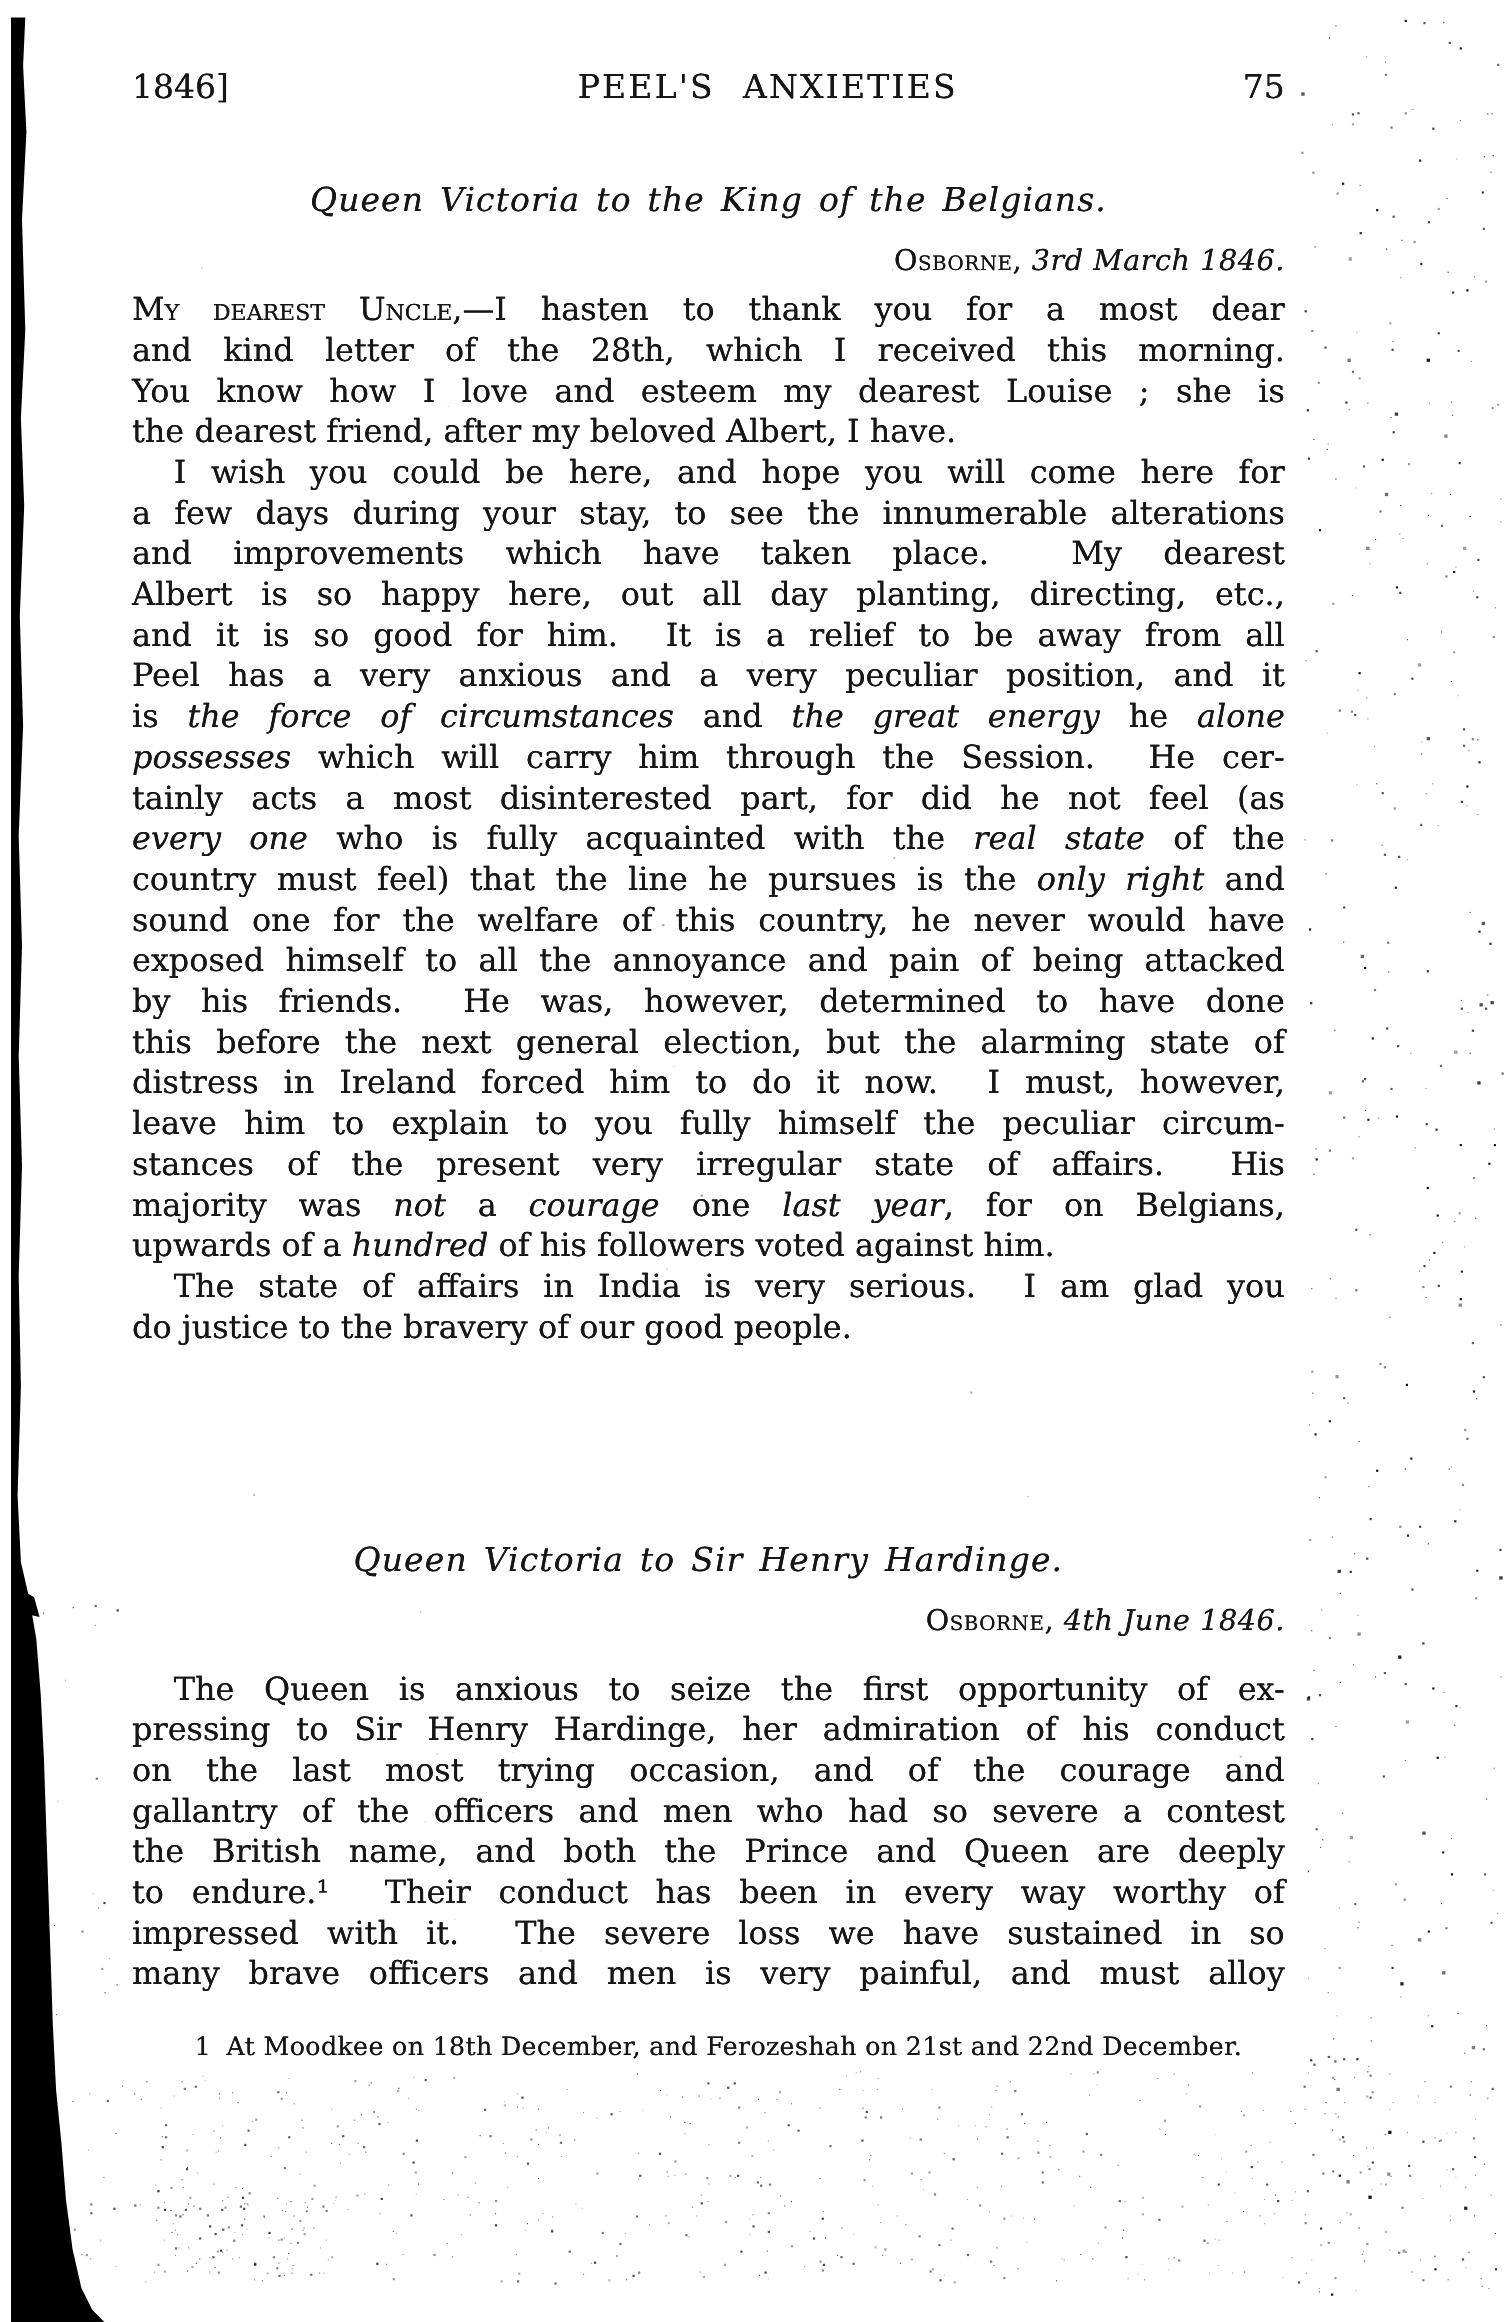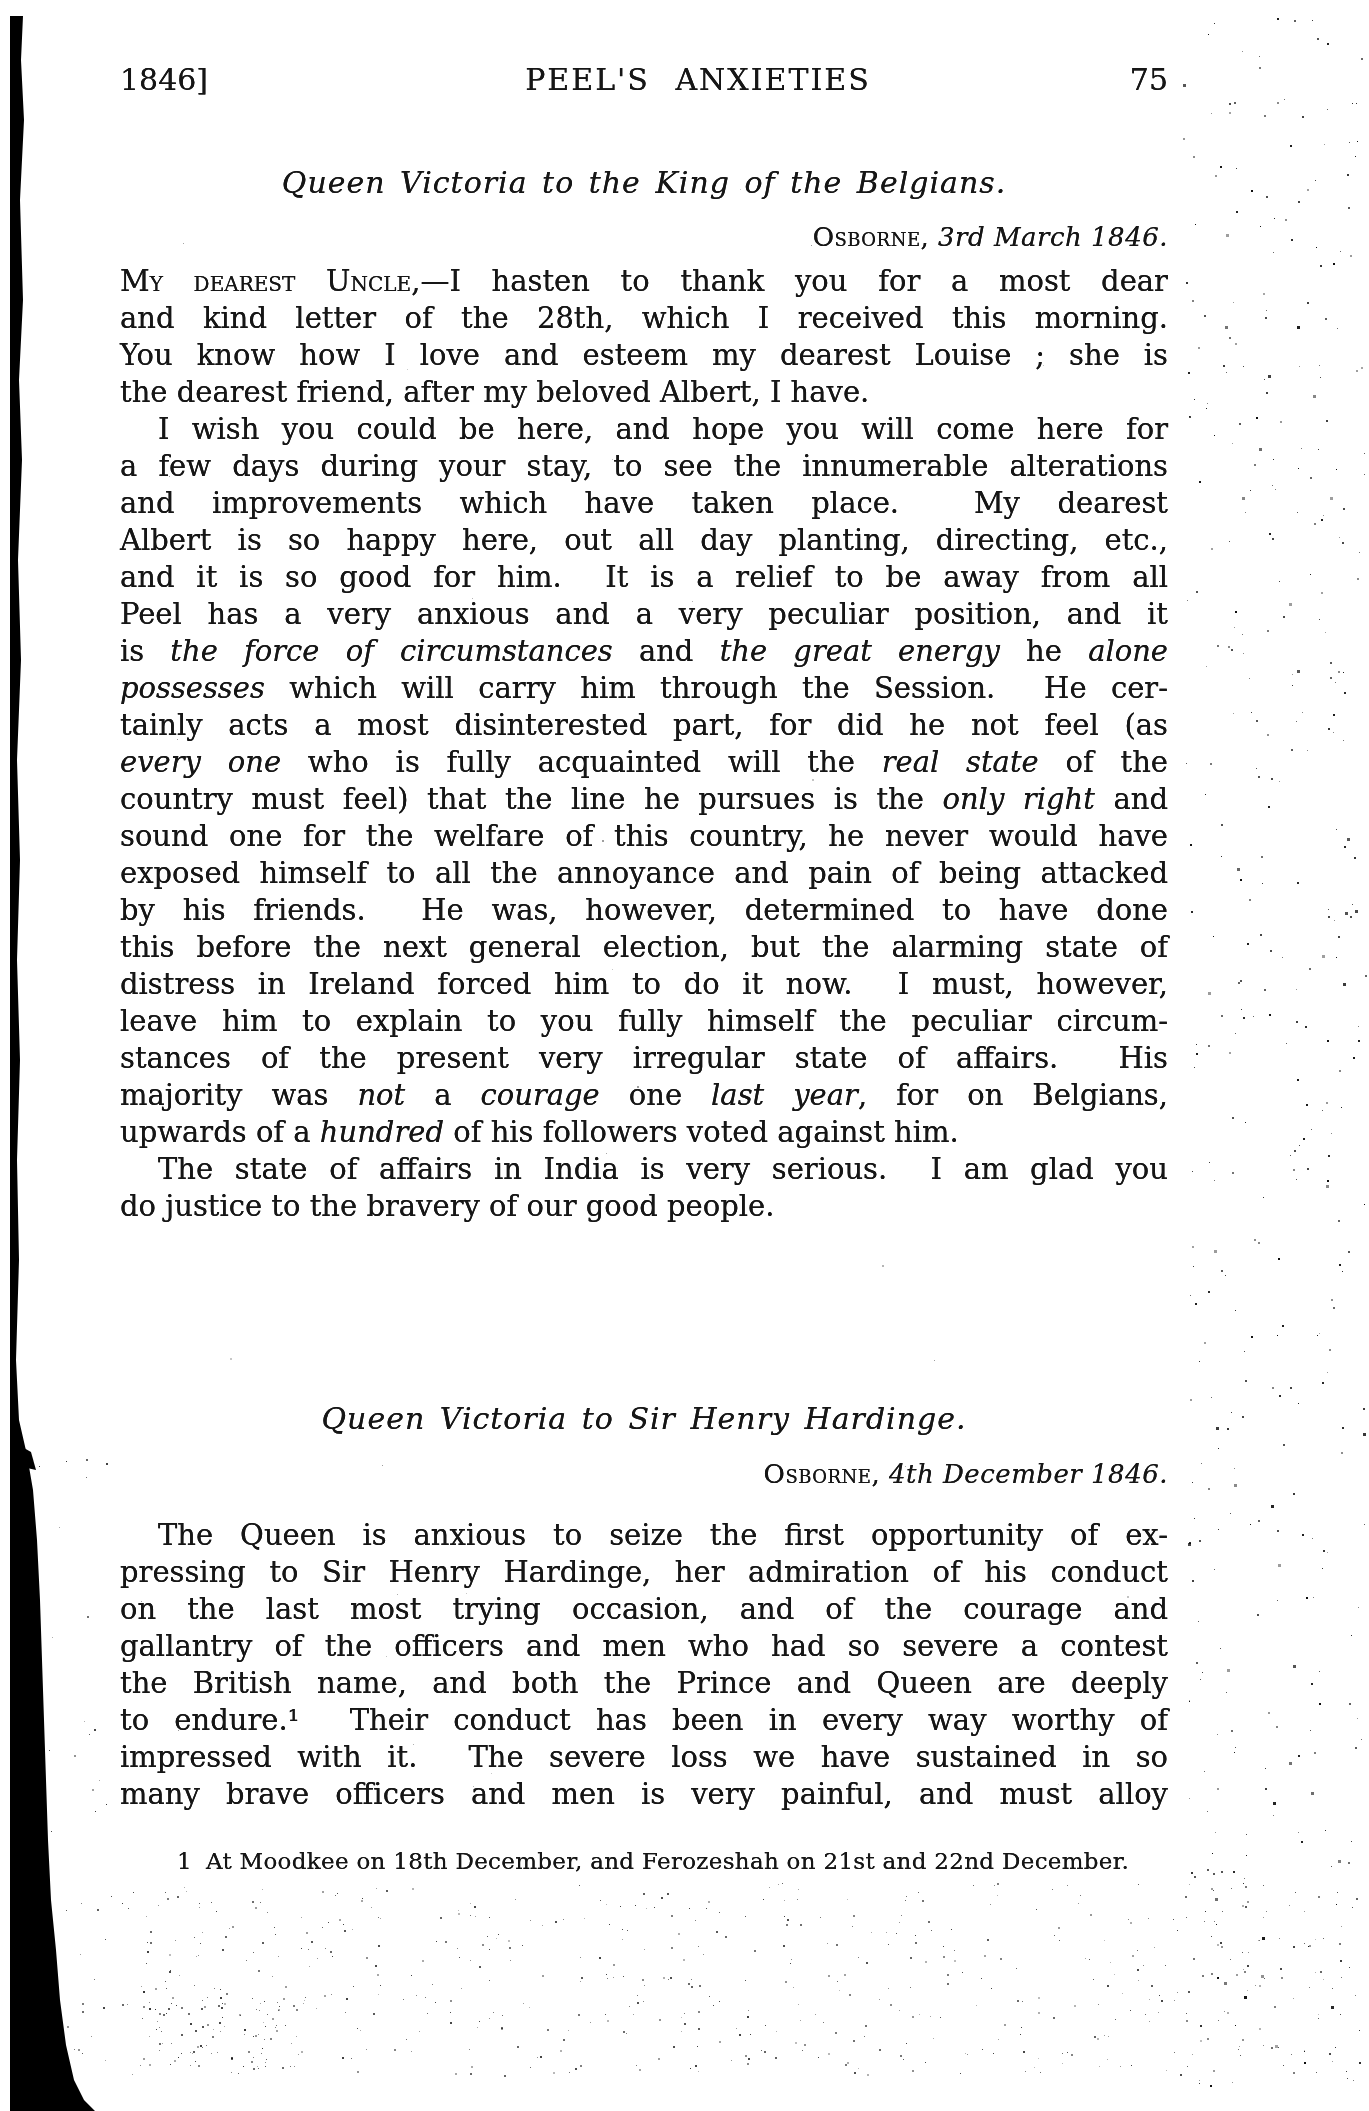--- a/index.html
+++ b/index.html
@@ -1267,39 +1267,39 @@
         <div class="line end"><span>the dearest friend, after my beloved Albert, I have.</span></div>
         <div class="line indent"><span>I wish you could be here, and hope you will come here for</span></div>
         <div class="line"><span>a few days during your stay, to see the innumerable alterations</span></div>
         <div class="line"><span>and improvements which have taken place.&nbsp; My dearest</span></div>
         <div class="line"><span>Albert is so happy here, out all day planting, directing, etc.,</span></div>
         <div class="line"><span>and it is so good for him.&nbsp; It is a relief to be away from all</span></div>
         <div class="line"><span>Peel has a very anxious and a very peculiar position, and it</span></div>
         <div class="line"><span>is </span><span class="i">the force of circumstances</span><span> and </span><span class="i">the great energy</span><span> he </span><span class="i">alone</span></div>
         <div class="line"><span class="i">possesses</span><span> which will carry him through the Session.&nbsp; He cer-</span></div>
         <div class="line"><span>tainly acts a most disinterested part, for did he not feel (as</span></div>
-        <div class="line"><span class="i">every one</span><span> who is fully acquainted will the </span><span class="i">real state</span><span> of the</span></div>
+        <div class="line"><span class="i">every one</span><span> who is fully acquainted with the </span><span class="i">real state</span><span> of the</span></div>
         <div class="line"><span>country must feel) that the line he pursues is the </span><span class="i">only right</span><span> and</span></div>
         <div class="line"><span>sound one for the welfare of this country, he never would have</span></div>
         <div class="line"><span>exposed himself to all the annoyance and pain of being attacked</span></div>
         <div class="line"><span>by his friends.&nbsp; He was, however, determined to have done</span></div>
         <div class="line"><span>this before the next general election, but the alarming state of</span></div>
         <div class="line"><span>distress in Ireland forced him to do it now.&nbsp; I must, however,</span></div>
         <div class="line"><span>leave him to explain to you fully himself the peculiar circum-</span></div>
         <div class="line"><span>stances of the present very irregular state of affairs.&nbsp; His</span></div>
         <div class="line"><span>majority was </span><span class="i">not</span><span> a </span><span class="i">courage</span><span> one </span><span class="i">last year</span><span>, for on Belgians,</span></div>
         <div class="line end"><span>upwards of a </span><span class="i">hundred</span><span> of his followers voted against him.</span></div>
         <div class="line indent"><span>The state of affairs in India is very serious.&nbsp; I am glad you</span></div>
         <div class="line end"><span>do justice to the bravery of our good people.</span></div>
       </div>
 
     <h2 class="letter-title t2">Queen Victoria to Sir Henry Hardinge.</h2>
     <div class="dateline d2">
       <span class="place">Osborne,</span>
-      <span class="date">4th December 1846.</span>
+      <span class="date">4th June 1846.</span>
     </div>
     <div class="body-block b2">
         <div class="line indent"><span>The Queen is anxious to seize the first opportunity of ex-</span></div>
         <div class="line"><span>pressing to Sir Henry Hardinge, her admiration of his conduct</span></div>
         <div class="line"><span>on the last most trying occasion, and of the courage and</span></div>
         <div class="line"><span>gallantry of the officers and men who had so severe a contest</span></div>
         <div class="line"><span>the British name, and both the Prince and Queen are deeply</span></div>
         <div class="line"><span>to endure.¹&nbsp; Their conduct has been in every way worthy of</span></div>
         <div class="line"><span>impressed with it.&nbsp; The severe loss we have sustained in so</span></div>
         <div class="line"><span>many brave officers and men is very painful, and must alloy</span></div>

